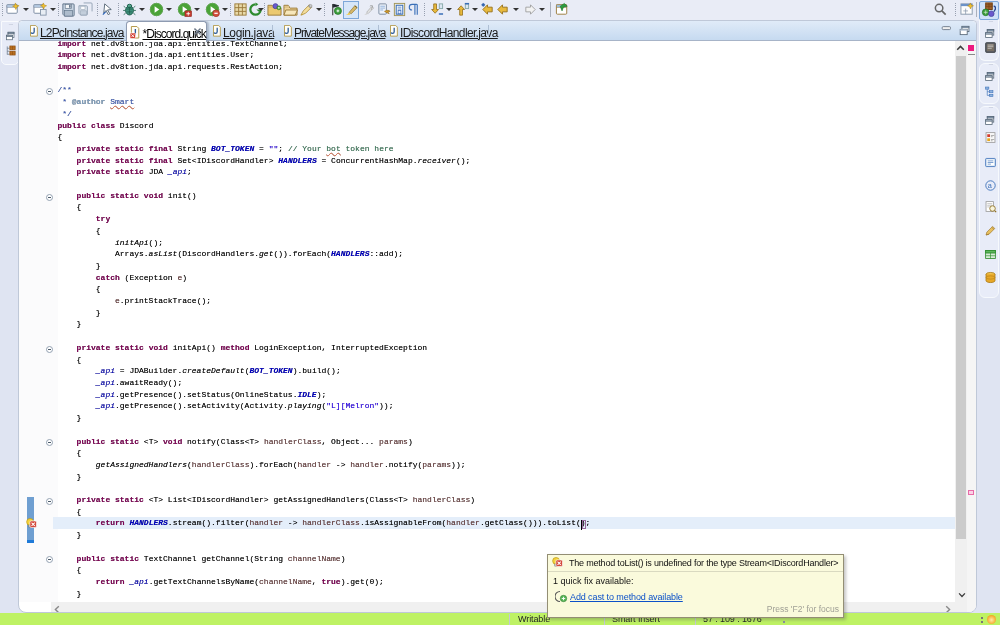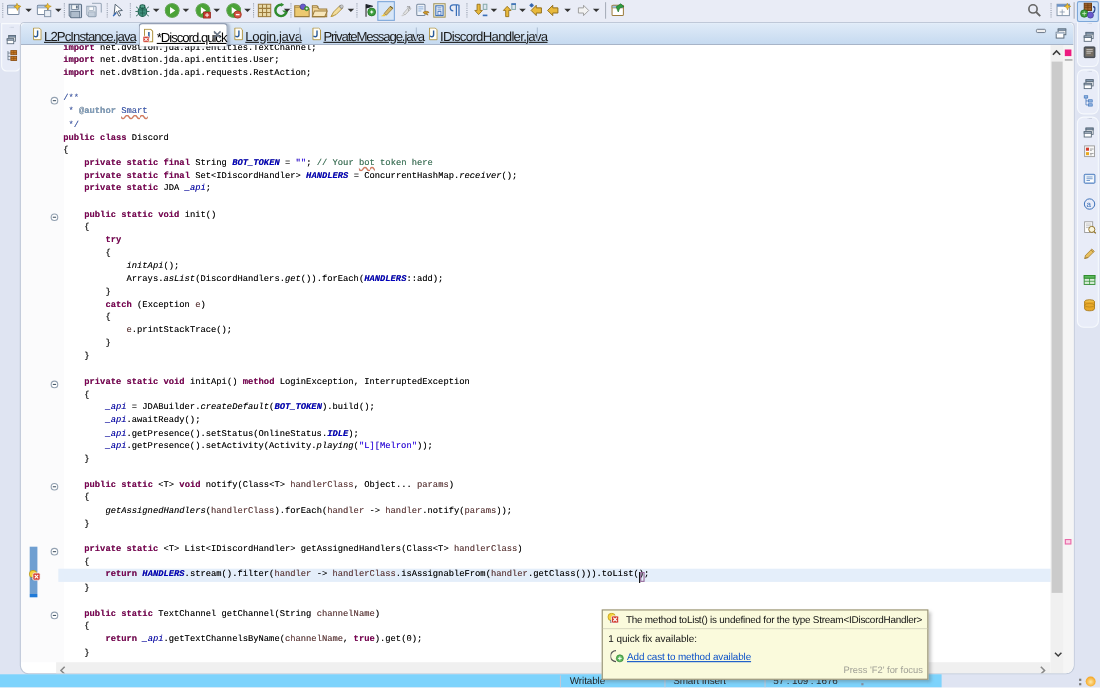--- a/index.html
+++ b/index.html
@@ -32,21 +32,21 @@
   .sp{text-decoration:underline;text-decoration-style:wavy;text-decoration-color:#e07858;text-decoration-thickness:0.8px;text-underline-offset:1px;}
   #vsb{left:936px;top:20px;width:11.5px;height:572px;background:#f0f0f0;}
   #vthumb{left:937px;top:35px;width:9.5px;height:483px;background:#cbcbcb;}
   #ovr{left:947.5px;top:20px;width:10px;height:592px;background:#f5f5f5;}
   #hsb{left:32px;top:581px;width:904px;height:11px;background:#f0f0f0;}
   #tray{left:1px;top:21px;width:16px;height:42px;background:#e7ebf7;border:1px solid #f8fafd;border-radius:0 0 5px 5px;}
   #tip{left:547px;top:534px;width:297px;height:64px;background:#fafadc;border:1px solid #938e74;box-sizing:border-box;z-index:9;font-size:9px;color:#111;box-shadow:2px 2px 3px rgba(90,90,90,.35);margin-top:20px;}
   #tip .hd{position:absolute;left:0;top:0;right:0;height:16px;border-bottom:1px solid #d9d9c0;white-space:nowrap;}
   #tip .lnk{color:#0c51c8;text-decoration:underline;letter-spacing:-0.1px;}
   #tip .foot{position:absolute;right:4px;bottom:3px;color:#a0a096;font-size:8.5px;}
-  #status{left:0;top:613px;width:856px;height:12px;background:#7dd3fc;font-size:9px;color:#222;}
+  #status{left:0;top:613px;width:1000px;height:12px;background:#bef264;font-size:9px;color:#222;}
   .ssep{position:absolute;top:1px;height:11px;width:1px;background:#c2c7d6;}
   .slbl{position:absolute;top:0.5px;letter-spacing:-0.1px;}
 </style></head>
 <body>
 <div class="abs" id="toolbar">
     <div class="tsep" style="left:2px"></div>
 <svg class="abs" style="left:6px;top:2px" width="15" height="15" viewBox="0 0 16 16">
       <rect x="1" y="3" width="11" height="9" rx="1" fill="#fff" stroke="#7a8aa0"></rect>
       <rect x="1" y="3" width="11" height="2.6" fill="#b8cce4" stroke="#7a8aa0" stroke-width=".6"></rect>
       <path d="M10 1l1.2 2.3L14 4l-2.3 1.2L10.5 8 9.4 5.4 7 4.4l2.3-.9z" fill="#f2c12e" stroke="#a87f14" stroke-width=".5"></path>

